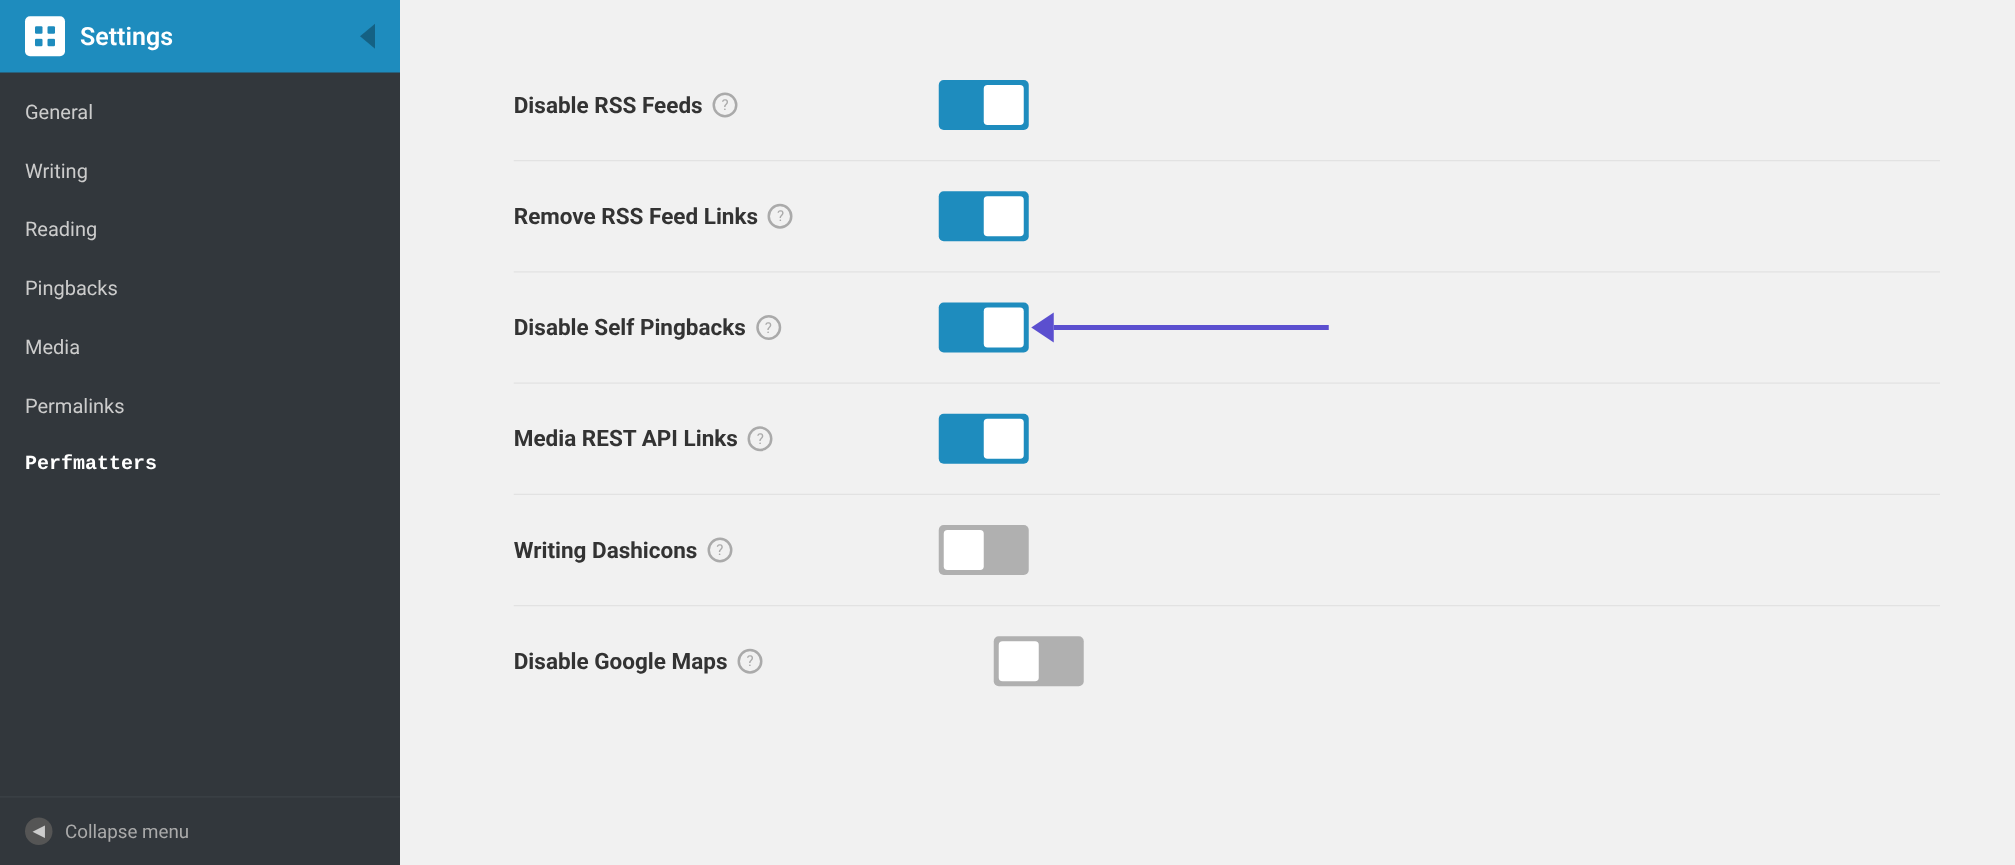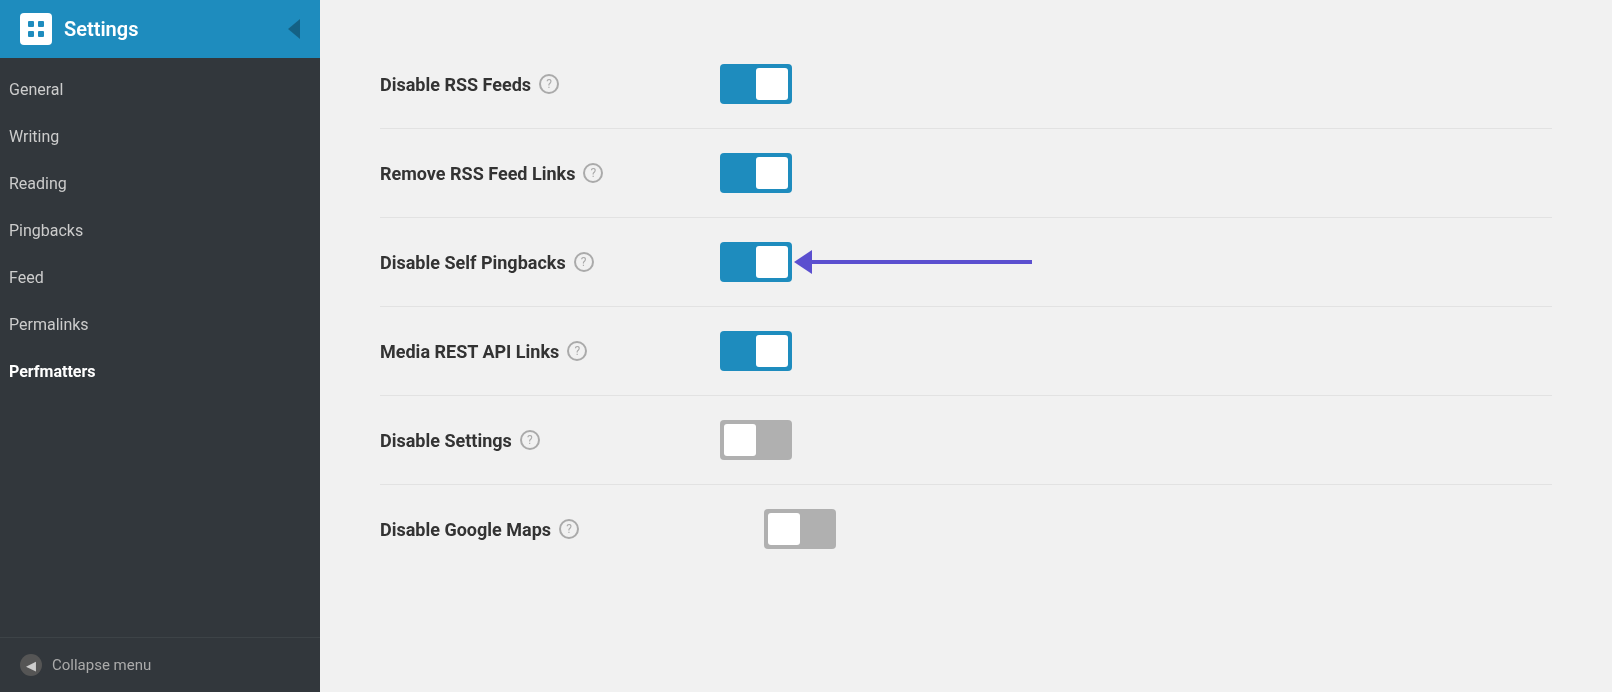--- a/index.html
+++ b/index.html
@@ -47,30 +47,31 @@
       font-weight: 600;
     }
 
     .sidebar-nav {
       flex: 1;
       padding: 8px 0;
     }
 
     .sidebar-nav-item {
       display: block;
-      padding: 14px 9px;
+      padding: 14px 20px;
       color: #ccc;
       font-size: 16px;
       cursor: pointer;
       text-decoration: none;
     }
 
     .sidebar-nav-item.active {
       color: #fff;
       font-weight: 700;
+      font-family: Liberation Mono, monospace;
     }
 
     .sidebar-collapse {
       display: flex;
       align-items: center;
       gap: 10px;
       padding: 16px 20px;
       color: #aaa;
       font-size: 15px;
       cursor: pointer;
@@ -95,20 +96,21 @@
       background: #f1f1f1;
       padding: 40px 60px;
       overflow-y: auto;
     }
 
     .settings-row {
       display: flex;
       padding: 24px 0;
       border-bottom: 1px solid #e2e2e2;
       position: relative;
+      margin-left: 31px;
     }
 
     .settings-row:last-child {
       border-bottom: none;
       gap: 44px;
     }
 
     .settings-label {
       font-size: 18px;
       font-weight: 700;
@@ -216,21 +218,21 @@
     <span class="sidebar-header-title">Settings</span>
     <div style="margin-left:auto; width:0; height:0; border-top:10px solid transparent; border-bottom:10px solid transparent; border-right:12px solid rgba(0,0,0,0.3);"></div>
   </div>
 
   <nav class="sidebar-nav">
 
   <a class="sidebar-nav-item">General</a>
       <a class="sidebar-nav-item">Writing</a>
       <a class="sidebar-nav-item">Reading</a>
       <a class="sidebar-nav-item">Pingbacks</a>
-      <a class="sidebar-nav-item">Feed</a>
+      <a class="sidebar-nav-item">Media</a>
       <a class="sidebar-nav-item">Permalinks</a>
       <a class="sidebar-nav-item active">Perfmatters</a>
     </nav>
 
   <div class="sidebar-collapse">
     <div class="collapse-icon">◀</div>
     <span>Collapse menu</span>
   </div>
 </div>
 
@@ -272,21 +274,21 @@
       <div class="settings-label">
         <span>Media REST API Links</span>
         <span class="help-icon">?</span>
       </div>
       <div class="toggle on">
         <div class="toggle-knob"></div>
       </div>
     </div>
     <div class="settings-row">
       <div class="settings-label">
-        <span>Disable Settings</span>
+        <span>Writing Dashicons</span>
         <span class="help-icon">?</span>
       </div>
       <div class="toggle off">
         <div class="toggle-knob"></div>
       </div>
     </div>
     <div class="settings-row">
       <div class="settings-label">
         <span>Disable Google Maps</span>
         <span class="help-icon">?</span>

